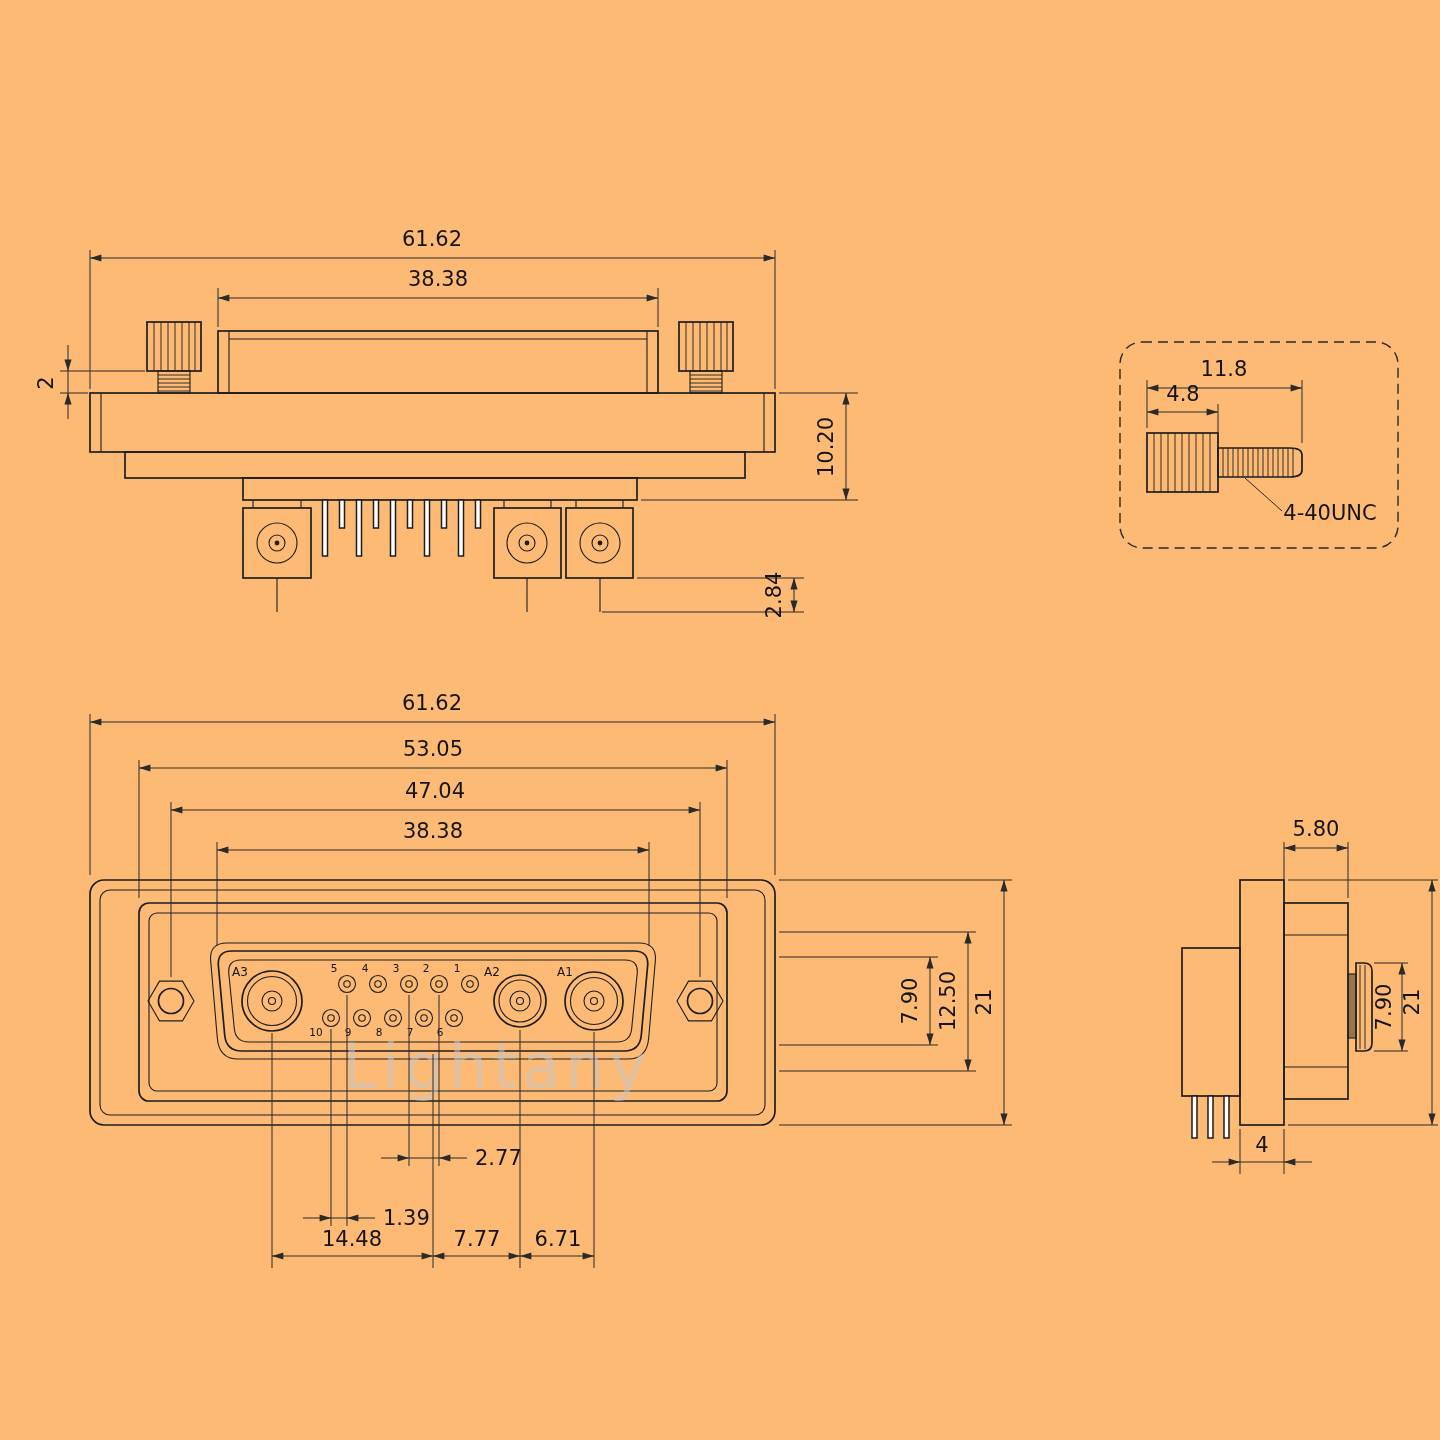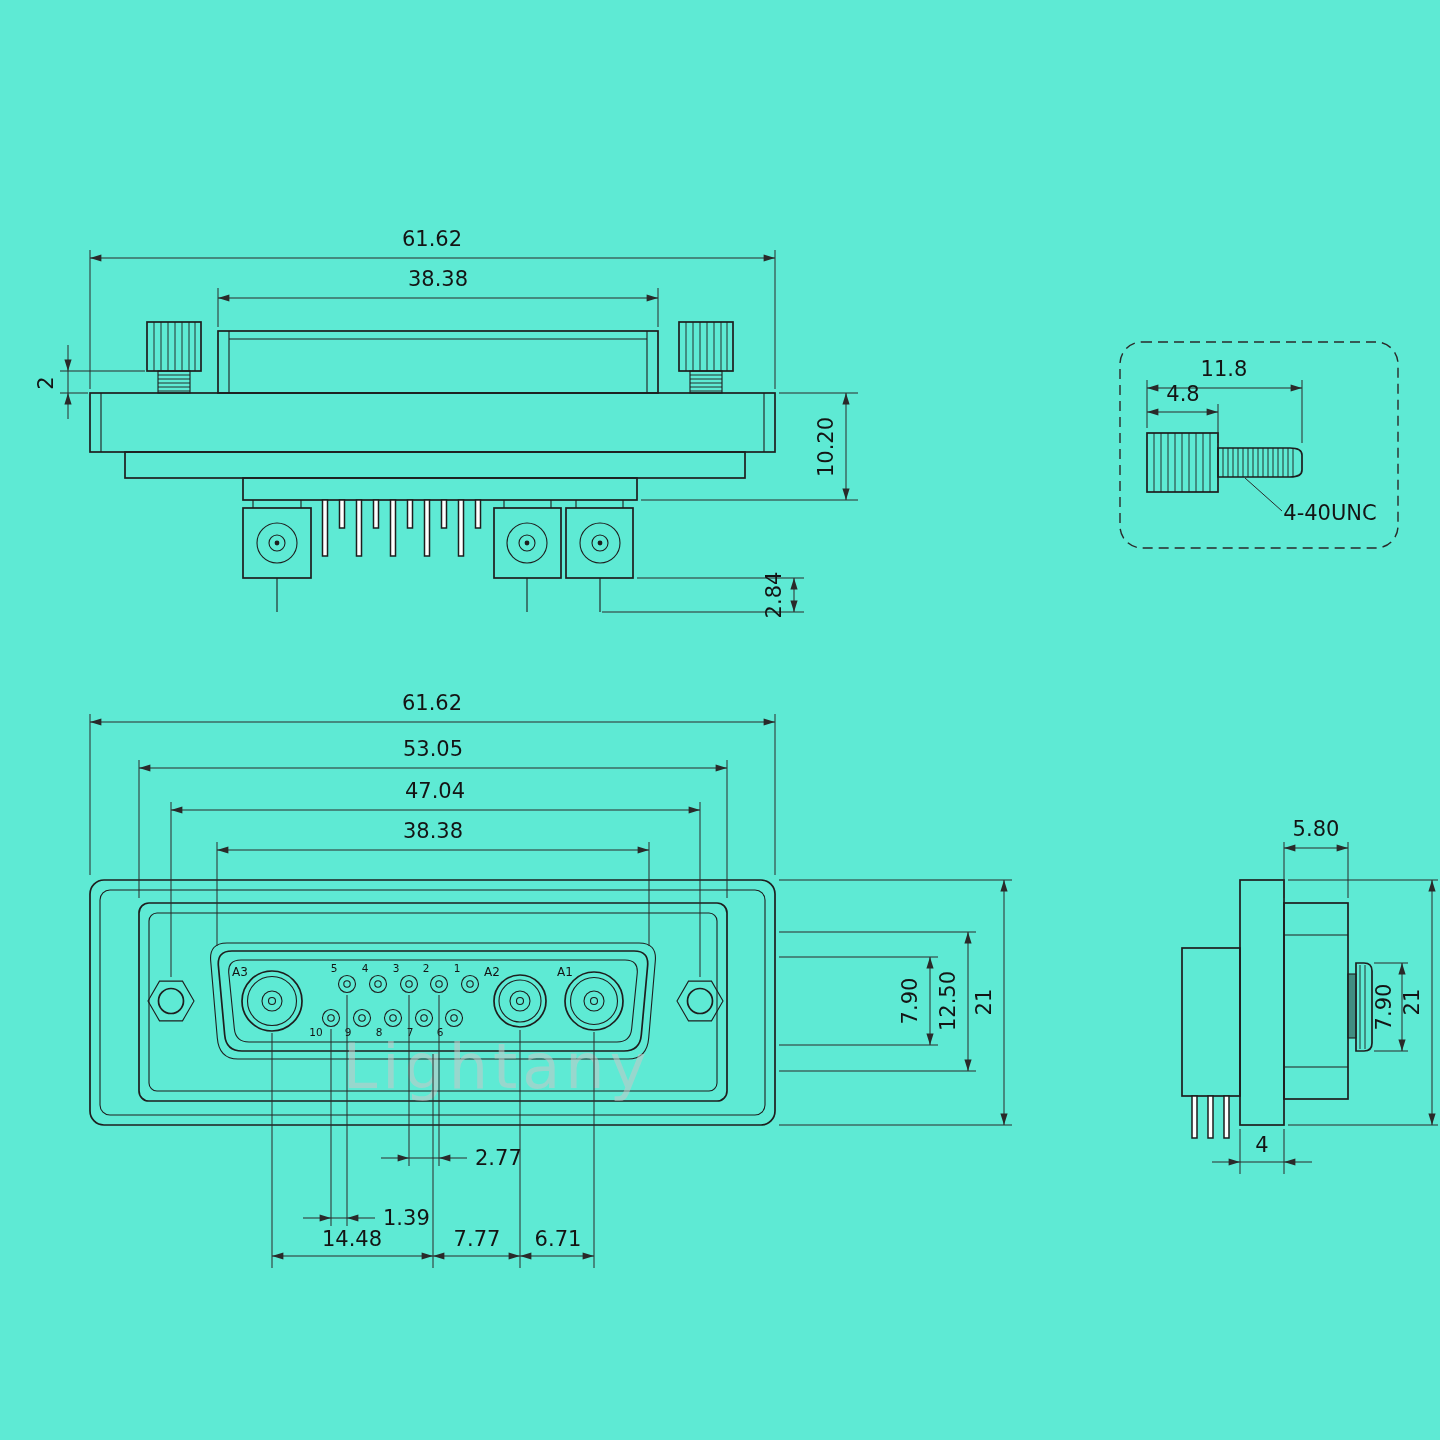--- a/index.html
+++ b/index.html
@@ -1,16 +1,16 @@
 <!DOCTYPE html>
 <html><head>
 <meta charset="utf-8">
 <style>
   html,body { margin:0; padding:0; background:#ffffff; }
-  #canvas { position:relative; width:1440px; height:1440px; background:#5eead4; overflow:hidden; }
+  #canvas { position:relative; width:1440px; height:1440px; background:#fdba74; overflow:hidden; }
   svg { display:block; }
   .ol  { fill:none; stroke:#1e1e1e; stroke-width:1.7; }
   .ol2 { fill:none; stroke:#1e1e1e; stroke-width:1.1; }
   .fw  { fill:#ffffff; stroke:#1e1e1e; stroke-width:1.5; }
   .dl  { fill:none; stroke:#2a2a2a; stroke-width:1; }
   .hx  { fill:none; stroke:#1e1e1e; stroke-width:0.9; }
   .dash{ fill:none; stroke:#2a2a2a; stroke-width:1.4; stroke-dasharray:10 6; }
   text { font-family:"DejaVu Sans","Liberation Sans",sans-serif; fill:#141414; }
   .dim { font-size:21px; text-anchor:middle; }
   .dimL{ font-size:21px; text-anchor:start; }

